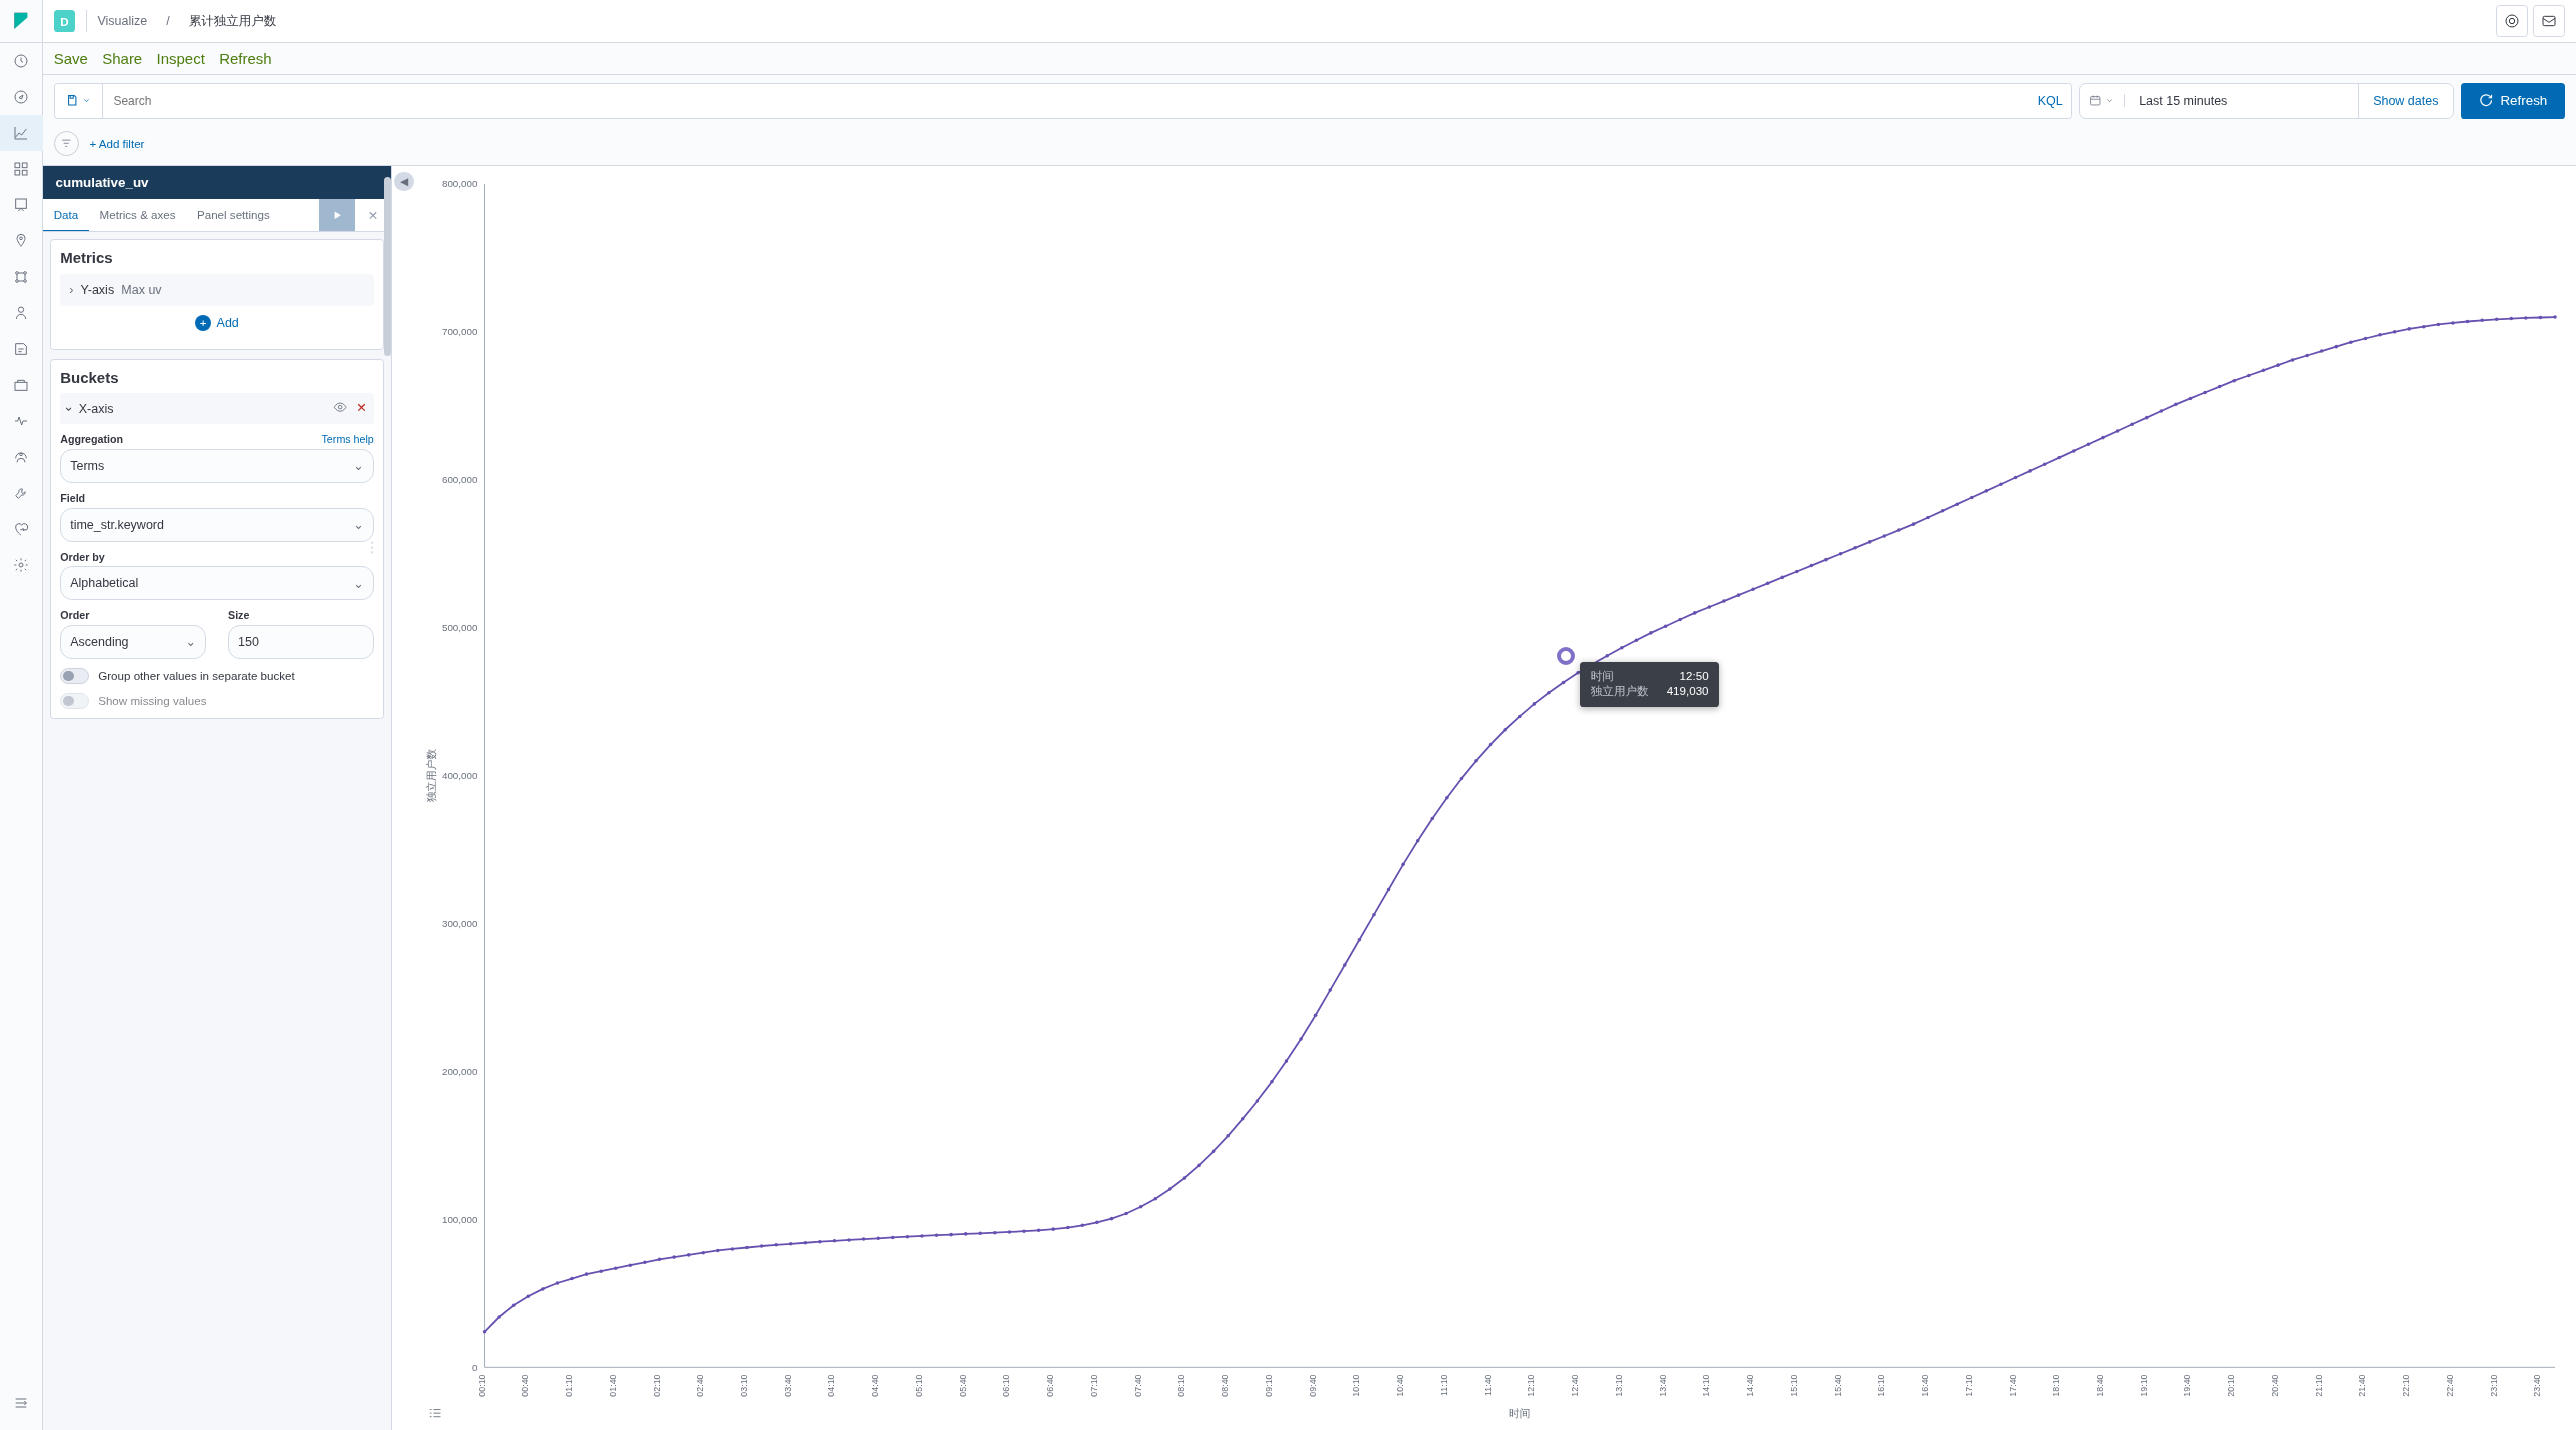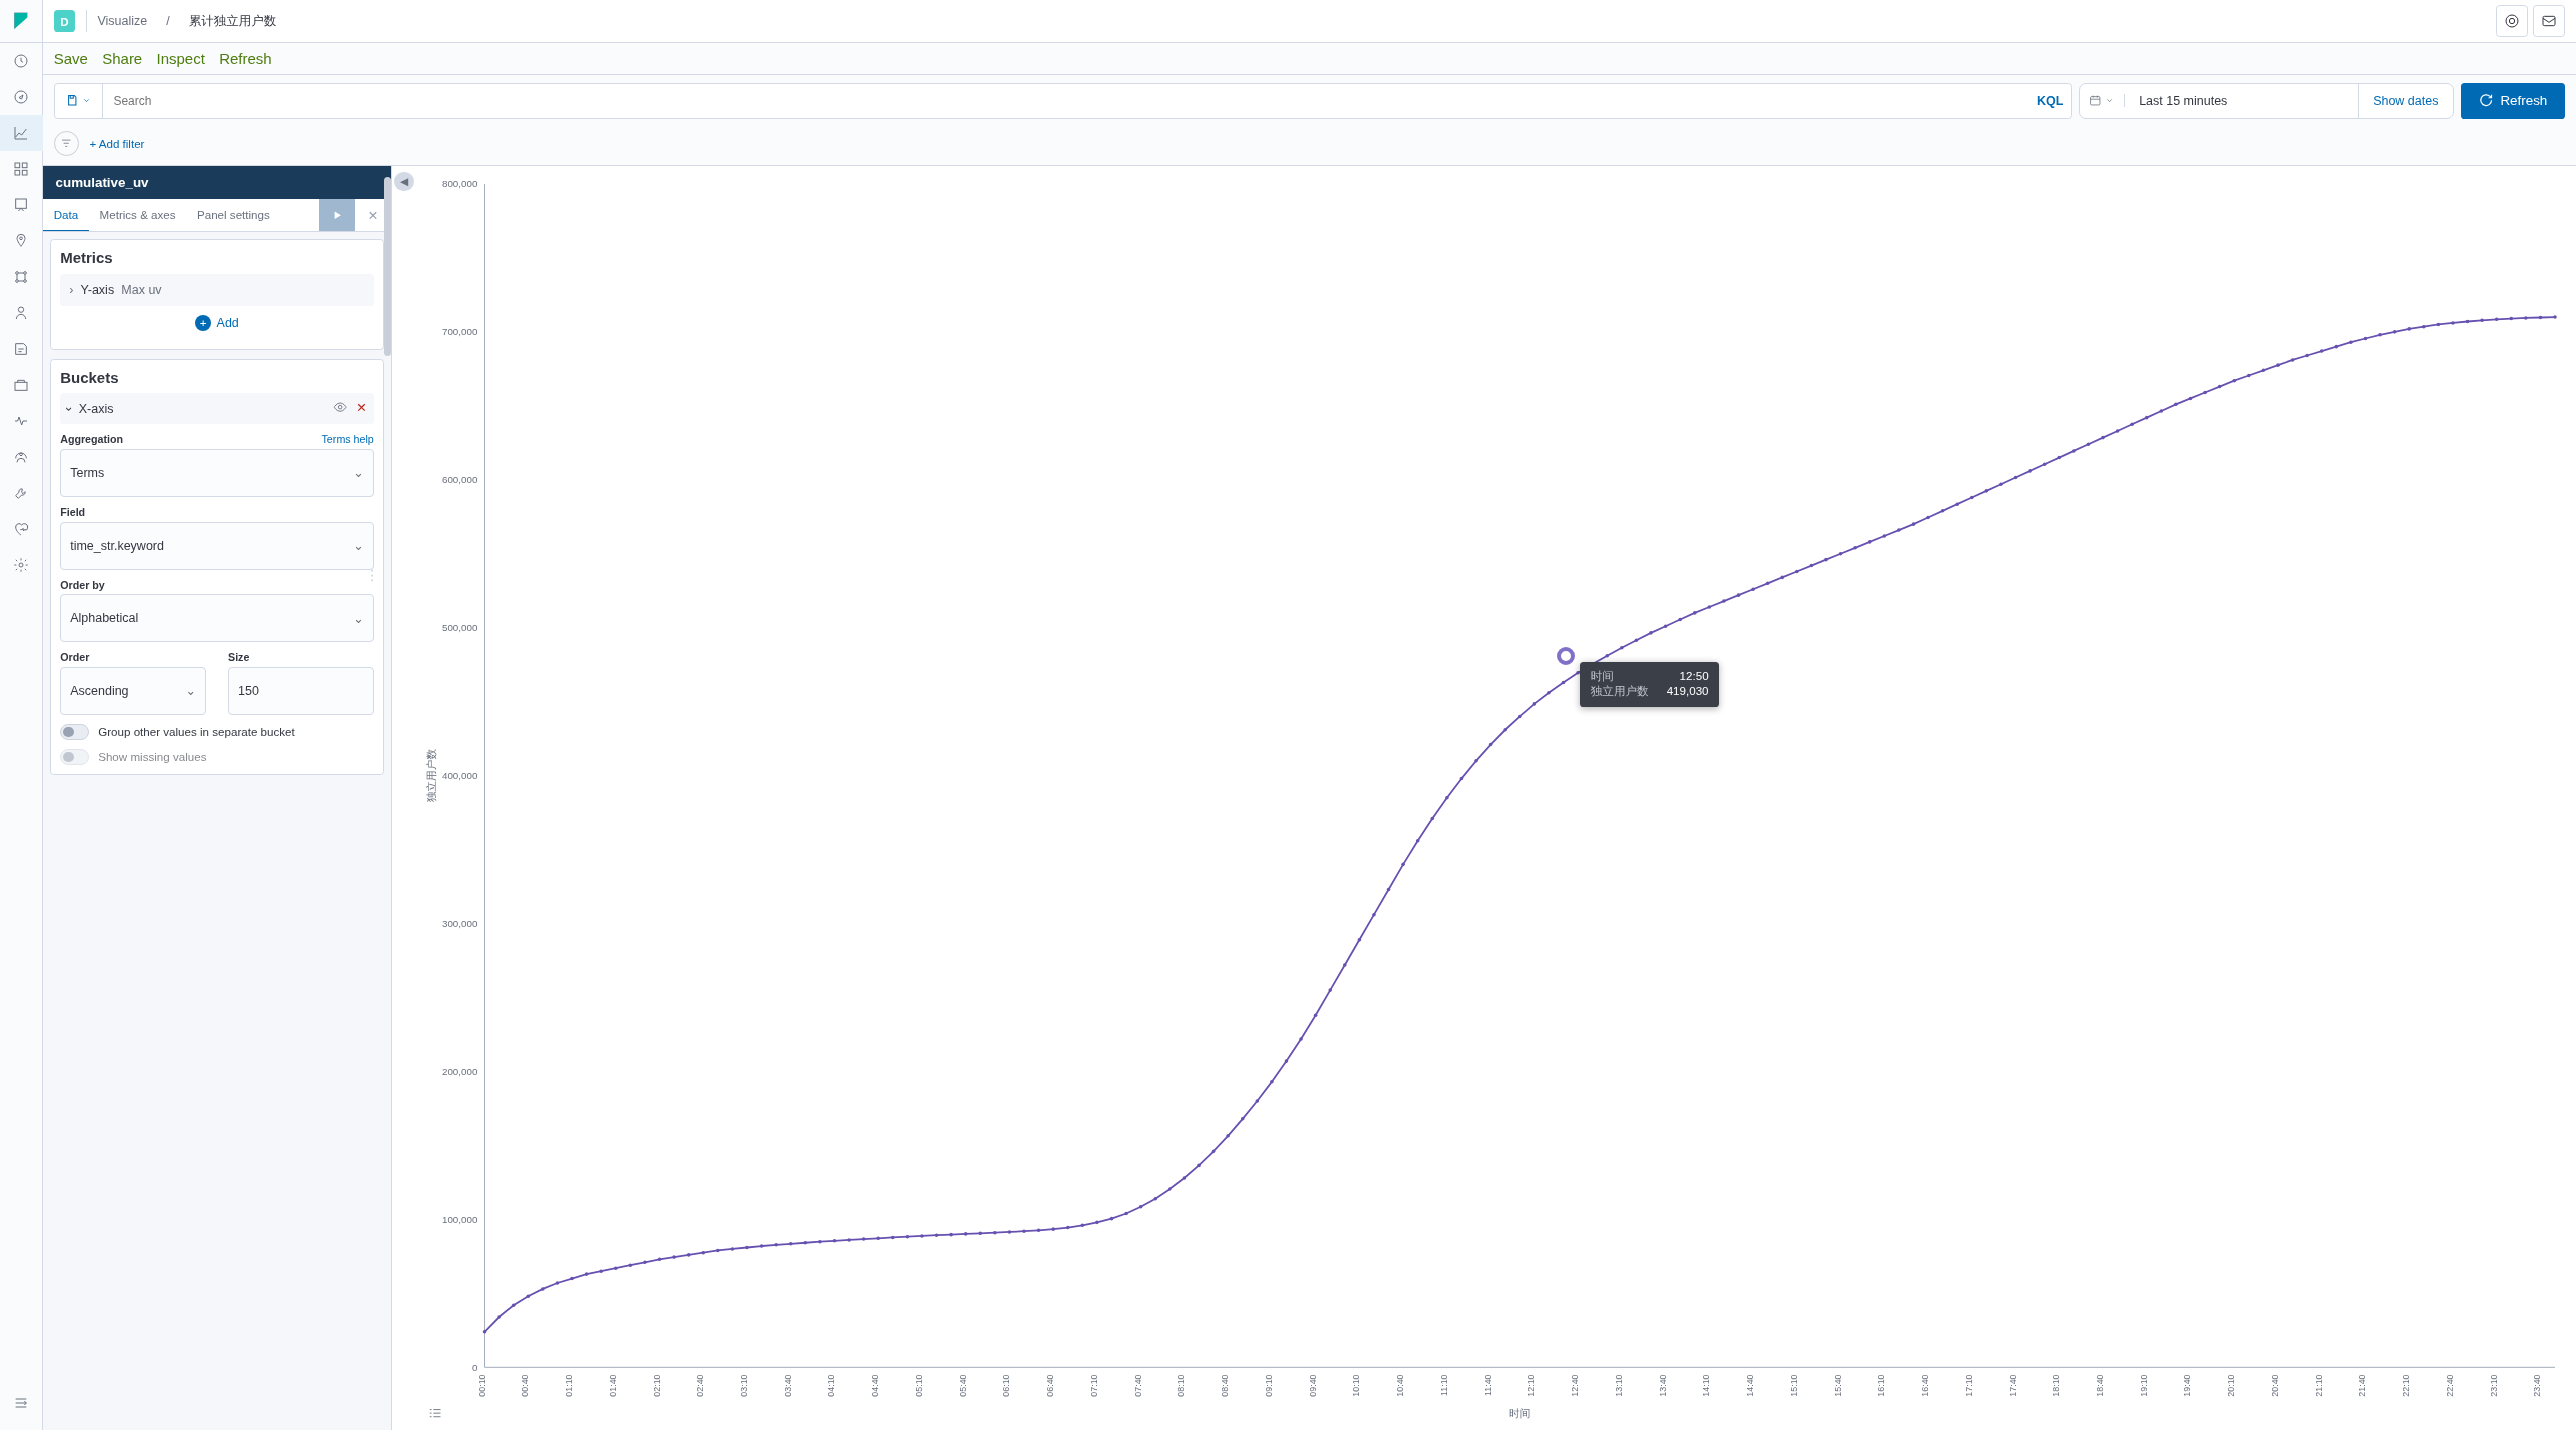--- a/index.html
+++ b/index.html
@@ -17,21 +17,21 @@
 .breadcrumb{color:#69707d;display:flex;align-items:center;gap:19px}
 .breadcrumb .current{color:#343741;font-weight:500}
 .top-right{margin-left:auto;display:flex;gap:5.4px}
 .icon-btn{width:32px;height:32px;border:0.9px solid #d3dae6;border-radius:3.6px;display:flex;align-items:center;justify-content:center;color:#343741;cursor:pointer;background:#fff}
 .action-bar{padding:7.2px 10.7px;display:flex;gap:14.3px;border-bottom:0.9px solid #d3dae6;background:#fafbfd}
 .action-link{color:#4d7c0f;cursor:pointer;font-size:15px}
 .query-row{padding:7.2px 10.7px;display:flex;gap:7.2px;background:#fafbfd}
 .query-left{flex:1;display:flex;border:0.9px solid #d3dae6;border-radius:3.6px;background:#fff;height:36px}
 .save-dd{width:48px;border-right:0.9px solid #d3dae6;display:flex;align-items:center;justify-content:center;gap:3.6px;color:#006bb4}
 .search-input{flex:1;border:none;outline:none;padding:0 10.7px;font-size:12px;color:#0f766e}
-.kql{width:41px;display:flex;align-items:center;justify-content:center;color:#006bb4;font-weight:700}
+.kql{width:41px;display:flex;align-items:center;justify-content:center;color:#006bb4;font-weight:400}
 .date-box{display:flex;align-items:center;border:0.9px solid #d3dae6;border-radius:7px;background:#fff;height:36px}
 .date-dd{width:45px;border-right:0.9px solid #d3dae6;display:flex;align-items:center;justify-content:center;gap:3.6px;color:#69707d}
 .date-label{padding:0 14.3px;min-width:233px}
 .show-dates{color:#006bb4;padding:0 14.3px;cursor:pointer;border-left:0.9px solid #d3dae6;height:100%;display:flex;align-items:center}
 .refresh-btn{background:#006bb4;color:#fff;border:none;border-radius:3.6px;padding:0 18px;height:36px;display:flex;align-items:center;gap:7.2px;font-size:13.4px;cursor:pointer}
 .filter-row{padding:5.4px 10.7px 9px;display:flex;align-items:center;gap:10.7px;background:#fafbfd;border-bottom:0.9px solid #d3dae6}
 .filter-icon{width:25px;height:25px;border:0.9px solid #c9cfd9;border-radius:12.5px;display:flex;align-items:center;justify-content:center;color:#69707d}
 .add-filter{color:#006bb4;cursor:pointer;font-size:11.6px}
 .workspace{flex:1;display:flex;min-height:0}
 .editor{width:349px;display:flex;flex-direction:column;border-right:0.9px solid #d3dae6;position:relative}
@@ -50,21 +50,21 @@
 .agg-row .caret{color:#69707d}
 .agg-label{font-weight:500}
 .agg-sub{color:#69707d}
 .add-row{display:flex;align-items:center;justify-content:center;gap:5.4px;padding:9px;color:#006bb4;cursor:pointer}
 .add-circle{width:16px;height:16px;background:#006bb4;color:#fff;border-radius:50%;display:flex;align-items:center;justify-content:center;font-size:11.6px}
 .bucket-head{display:flex;align-items:center;gap:7.2px;padding:7.2px;background:#f5f7fa;border-radius:3.6px}
 .bucket-head .icons{margin-left:auto;display:flex;gap:9px;color:#69707d}
 .del-icon{color:#bd271e}
 .form-label{font-size:10.7px;font-weight:600;margin:9px 0 3.6px;display:flex;justify-content:space-between}
 .terms-help{color:#006bb4;font-weight:400;cursor:pointer}
-.select{border:0.9px solid #d3dae6;border-radius:4px;height:48px;display:flex;align-items:center;padding:0 9px;background:#fbfcfd;justify-content:space-between;cursor:pointer}
+.select{border:0.9px solid #d3dae6;border-radius:12px;height:34px;display:flex;align-items:center;padding:0 9px;background:#fbfcfd;justify-content:space-between;cursor:pointer}
 .select .chev{color:#69707d}
 .two-col{display:flex;gap:22px}
 .two-col>div{flex:1}
 .toggle-row{display:flex;align-items:center;gap:9px;margin-top:9px}
 .toggle{width:29px;height:16px;background:#e9edf3;border:0.9px solid #cdd3df;border-radius:9px;position:relative}
 .toggle::after{content:"";width:10.7px;height:10.7px;background:#98a2b3;border-radius:50%;position:absolute;top:1.8px;left:1.8px}
 .drag-handle{position:absolute;right:3.6px;top:50%;color:#c9cfd9;font-size:14.3px;cursor:grab}
 .scrollbar-thumb{position:absolute;right:0;top:10.7px;width:7.2px;height:179px;background:#c9cfd9;border-radius:3.6px}
 .chart-area{flex:1;display:flex;flex-direction:column;padding:9px 9px 9px 27px;position:relative;min-width:0}
 .chart-svg{flex:1;width:100%}

